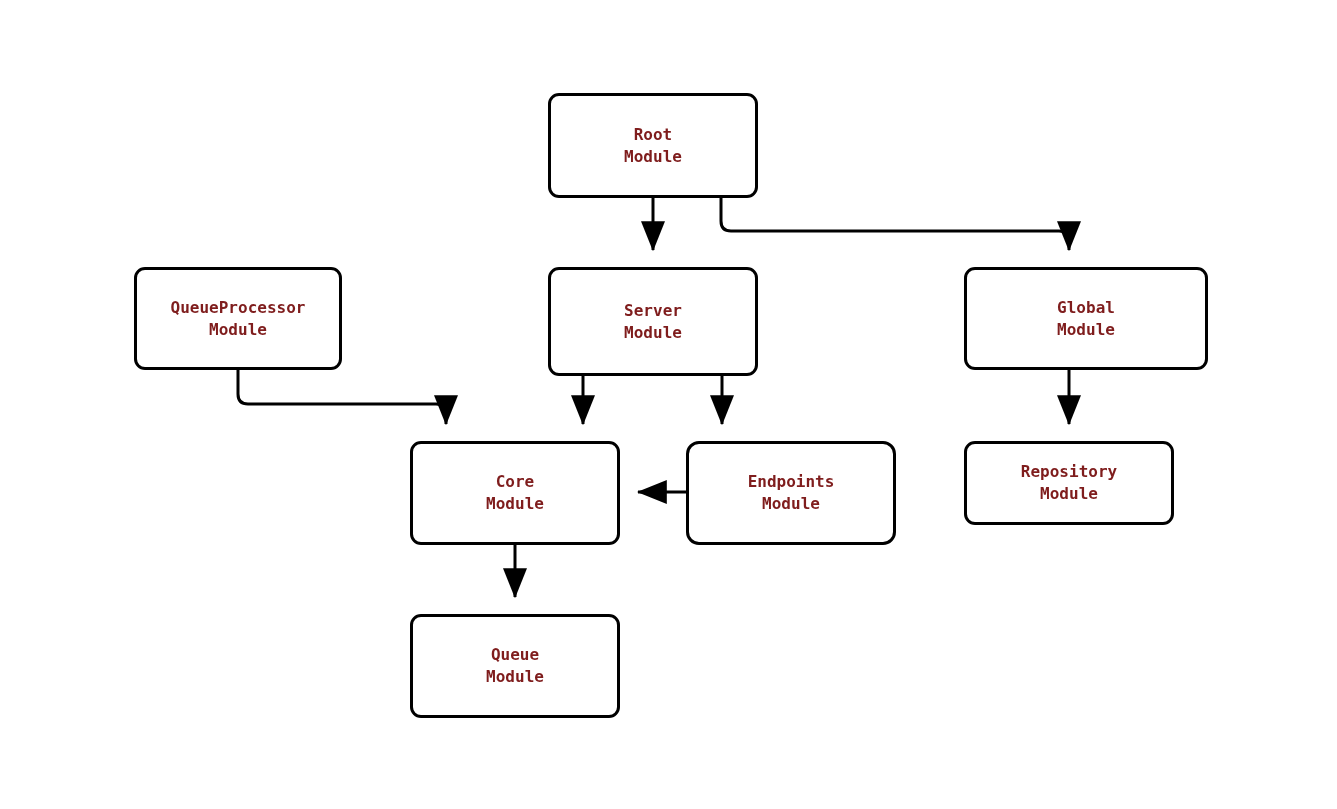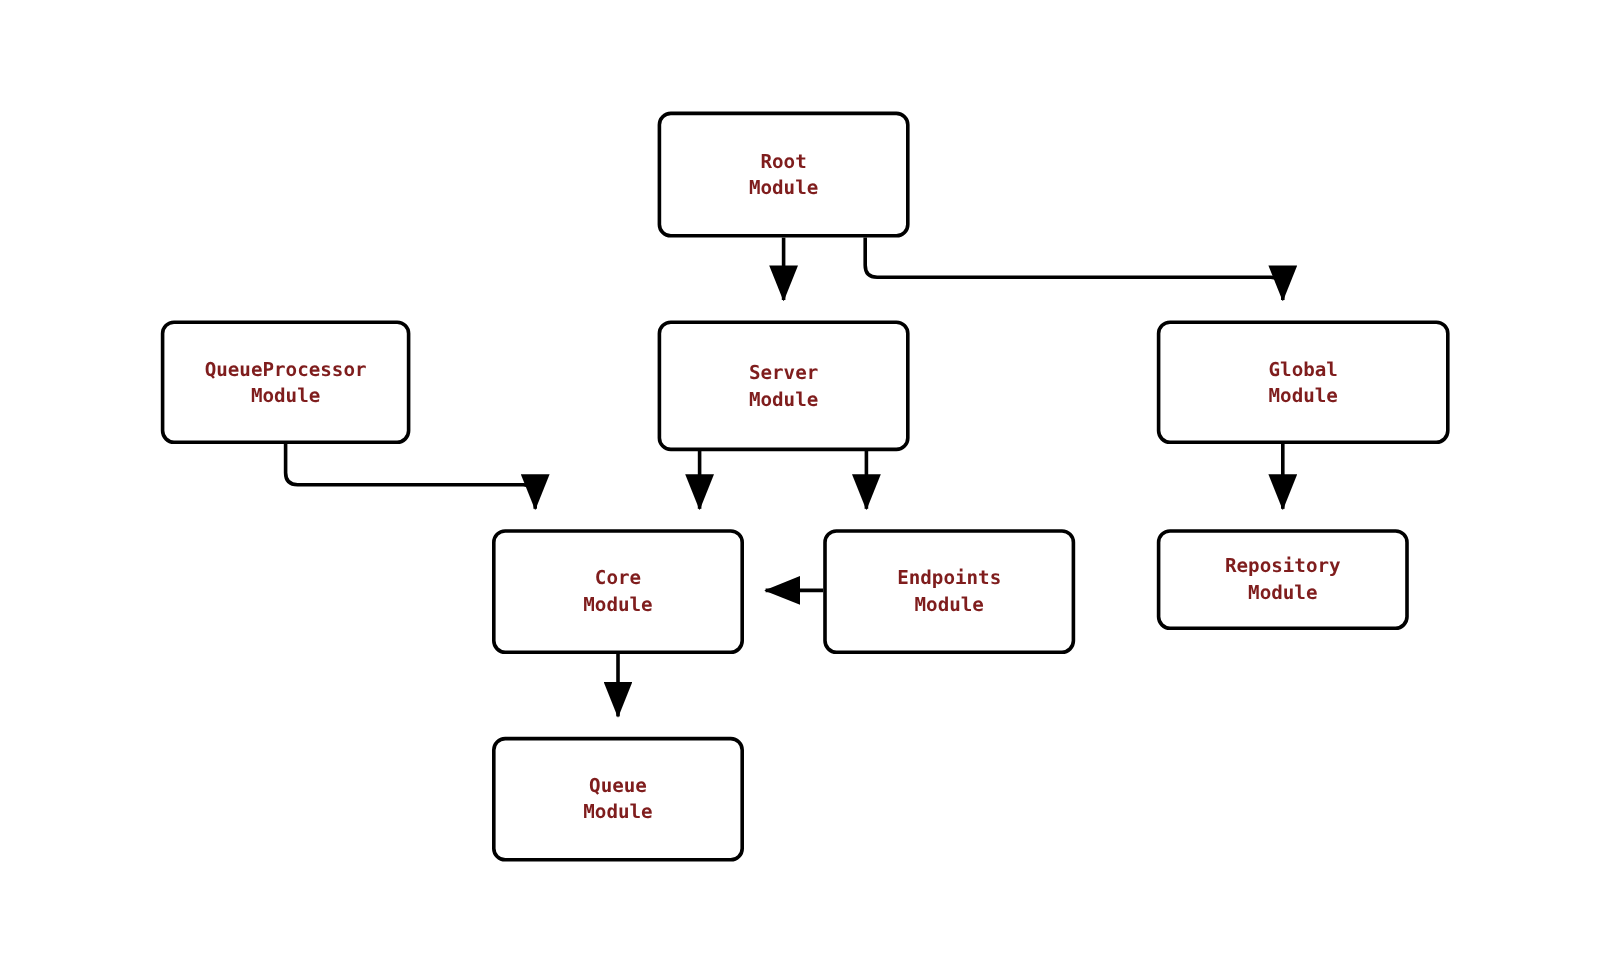--- a/index.html
+++ b/index.html
@@ -96,21 +96,21 @@
   <div class="node" style="left: 964px; top: 267px; width: 244px; height: 103px; background: rgb(255, 255, 255); border-color: rgb(0, 0, 0);">
     <span class="node-label">Global
 Module</span>
   </div>
 
   <div class="node" style="left: 410px; top: 441px; width: 210px; height: 104px; background: rgb(255, 255, 255); border-color: rgb(0, 0, 0);">
     <span class="node-label">Core
 Module</span>
   </div>
 
-  <div class="node" style="left: 686px; top: 441px; width: 210px; height: 104px; background: rgb(255, 255, 255); border-color: rgb(0, 0, 0);">
+  <div class="node" style="left: 686px; top: 441px; width: 210px; height: 104px; background: rgb(255, 255, 255); border-color: rgb(0, 0, 0); border-radius: 13px;">
     <span class="node-label">Endpoints
 Module</span>
   </div>
 
   <div class="node" style="left: 964px; top: 441px; width: 210px; height: 84px; background: rgb(255, 255, 255); border-color: rgb(0, 0, 0);">
     <span class="node-label">Repository
 Module</span>
   </div>
 
   <div class="node" style="left: 410px; top: 614px; width: 210px; height: 104px; background: rgb(255, 255, 255); border-color: rgb(0, 0, 0);">

